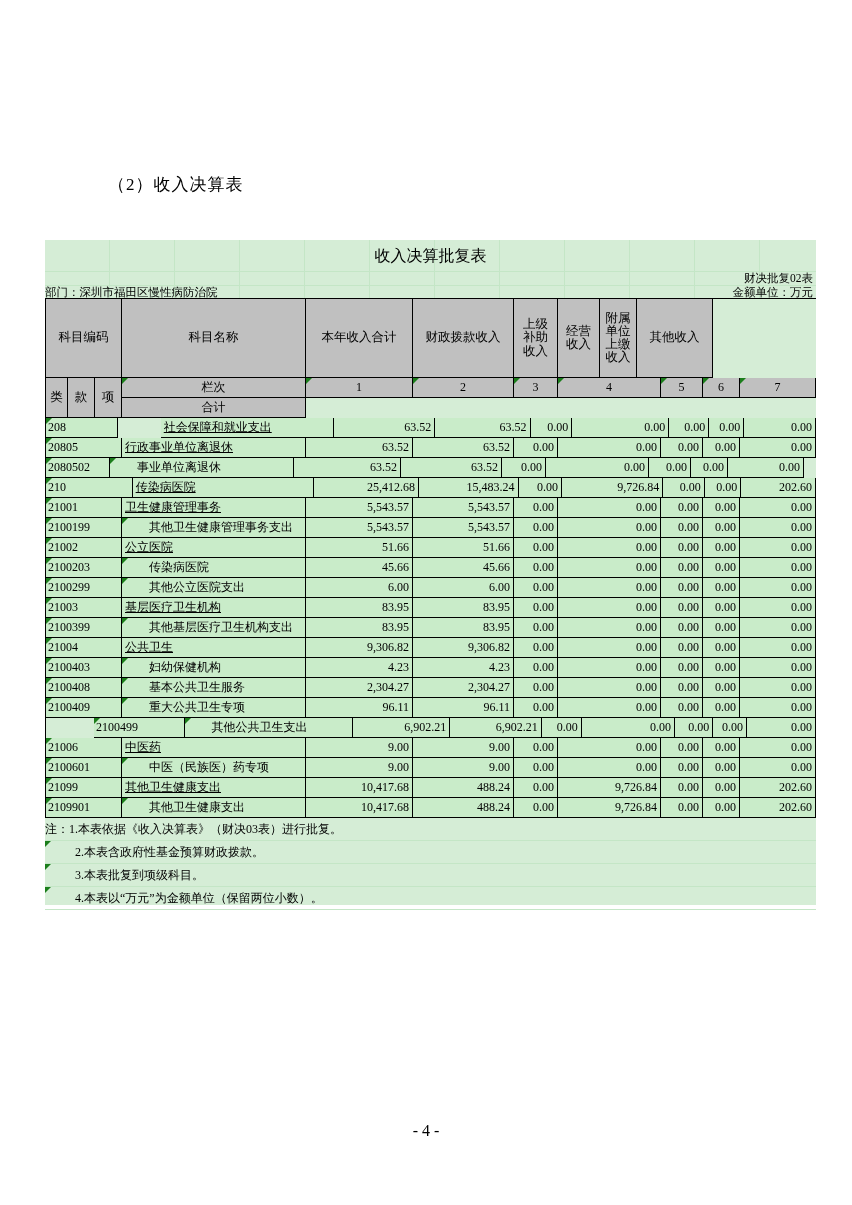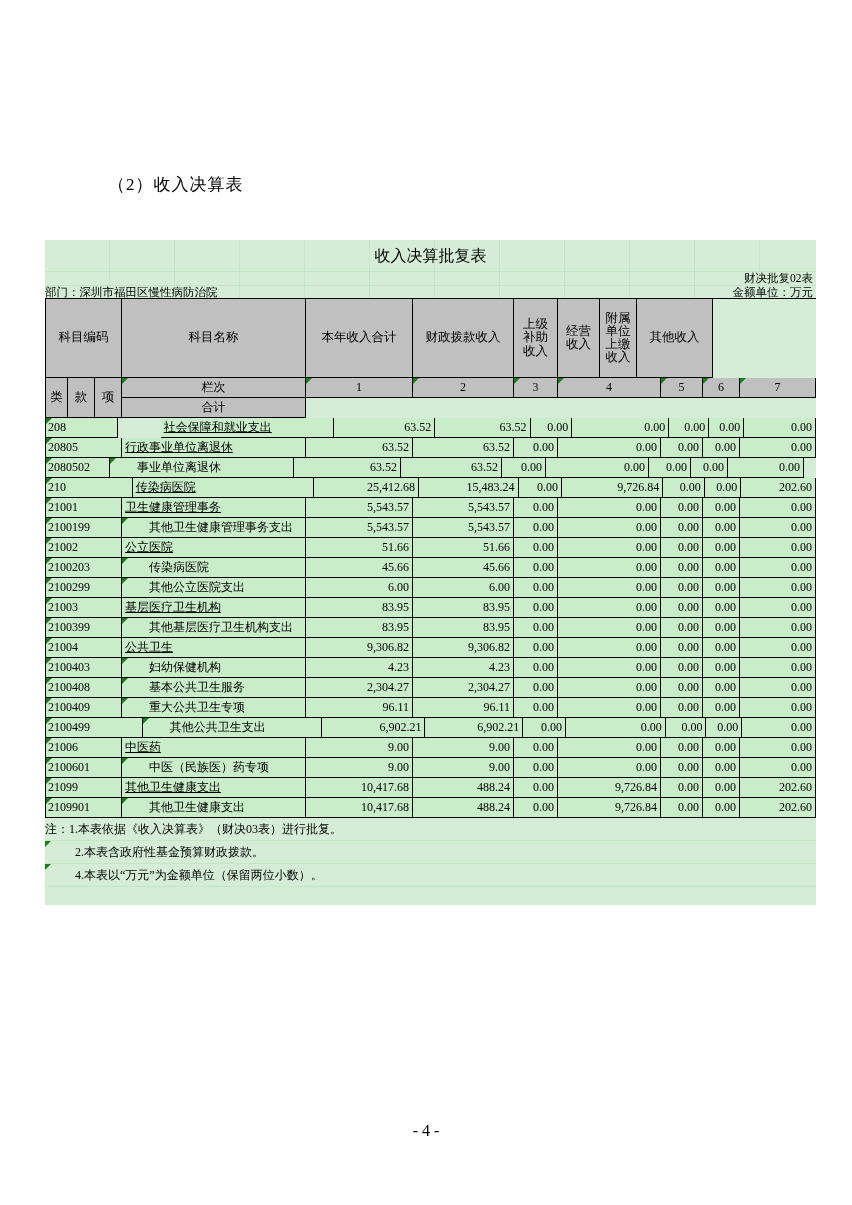--- a/index.html
+++ b/index.html
@@ -272,21 +272,21 @@
             <div class="cell green h20 nameindent tri" style="width: 184px;">重大公共卫生专项</div>
             <div class="cell green num h20" style="width: 107px;">96.11</div>
             <div class="cell green num h20" style="width: 101px;">96.11</div>
             <div class="cell green num h20" style="width: 44px;">0.00</div>
             <div class="cell green num h20" style="width: 103px;">0.00</div>
             <div class="cell green num h20" style="width: 42px;">0.00</div>
             <div class="cell green num h20" style="width: 37px;">0.00</div>
             <div class="cell green num h20" style="width: 76px;">0.00</div>
           </div>
           <div class="row h20">
-            <div class="cell green codecell h20 tri" style="width: 100px;">2100499</div>
+            <div class="cell green codecell h20 tri" style="width: 100px; margin-left: 48px;">2100499</div>
             <div class="cell green h20 nameindent tri" style="width: 184px;">其他公共卫生支出</div>
             <div class="cell green num h20" style="width: 107px;">6,902.21</div>
             <div class="cell green num h20" style="width: 101px;">6,902.21</div>
             <div class="cell green num h20" style="width: 44px;">0.00</div>
             <div class="cell green num h20" style="width: 103px;">0.00</div>
             <div class="cell green num h20" style="width: 42px;">0.00</div>
             <div class="cell green num h20" style="width: 37px;">0.00</div>
             <div class="cell green num h20" style="width: 76px;">0.00</div>
           </div>
           <div class="row h20">
@@ -332,18 +332,19 @@
             <div class="cell green num h20" style="width: 42px;">0.00</div>
             <div class="cell green num h20" style="width: 37px;">0.00</div>
             <div class="cell green num h20" style="width: 76px;">202.60</div>
           </div>
         </div>
     </div>
 
     <div class="notes" id="notes">
         <div class="note-line">注：1.本表依据《收入决算表》（财决03表）进行批复。</div>
         <div class="note-line note-ind tri">2.本表含政府性基金预算财政拨款。</div>
+        <div class="note-line note-ind tri">3.本表批复到项级科目。</div>
         <div class="note-line note-ind tri">4.本表以“万元”为金额单位（保留两位小数）。</div>
       </div>
   </div>
 
   <div class="footer">- 4 -</div>
 </div>
 
 </body></html>

